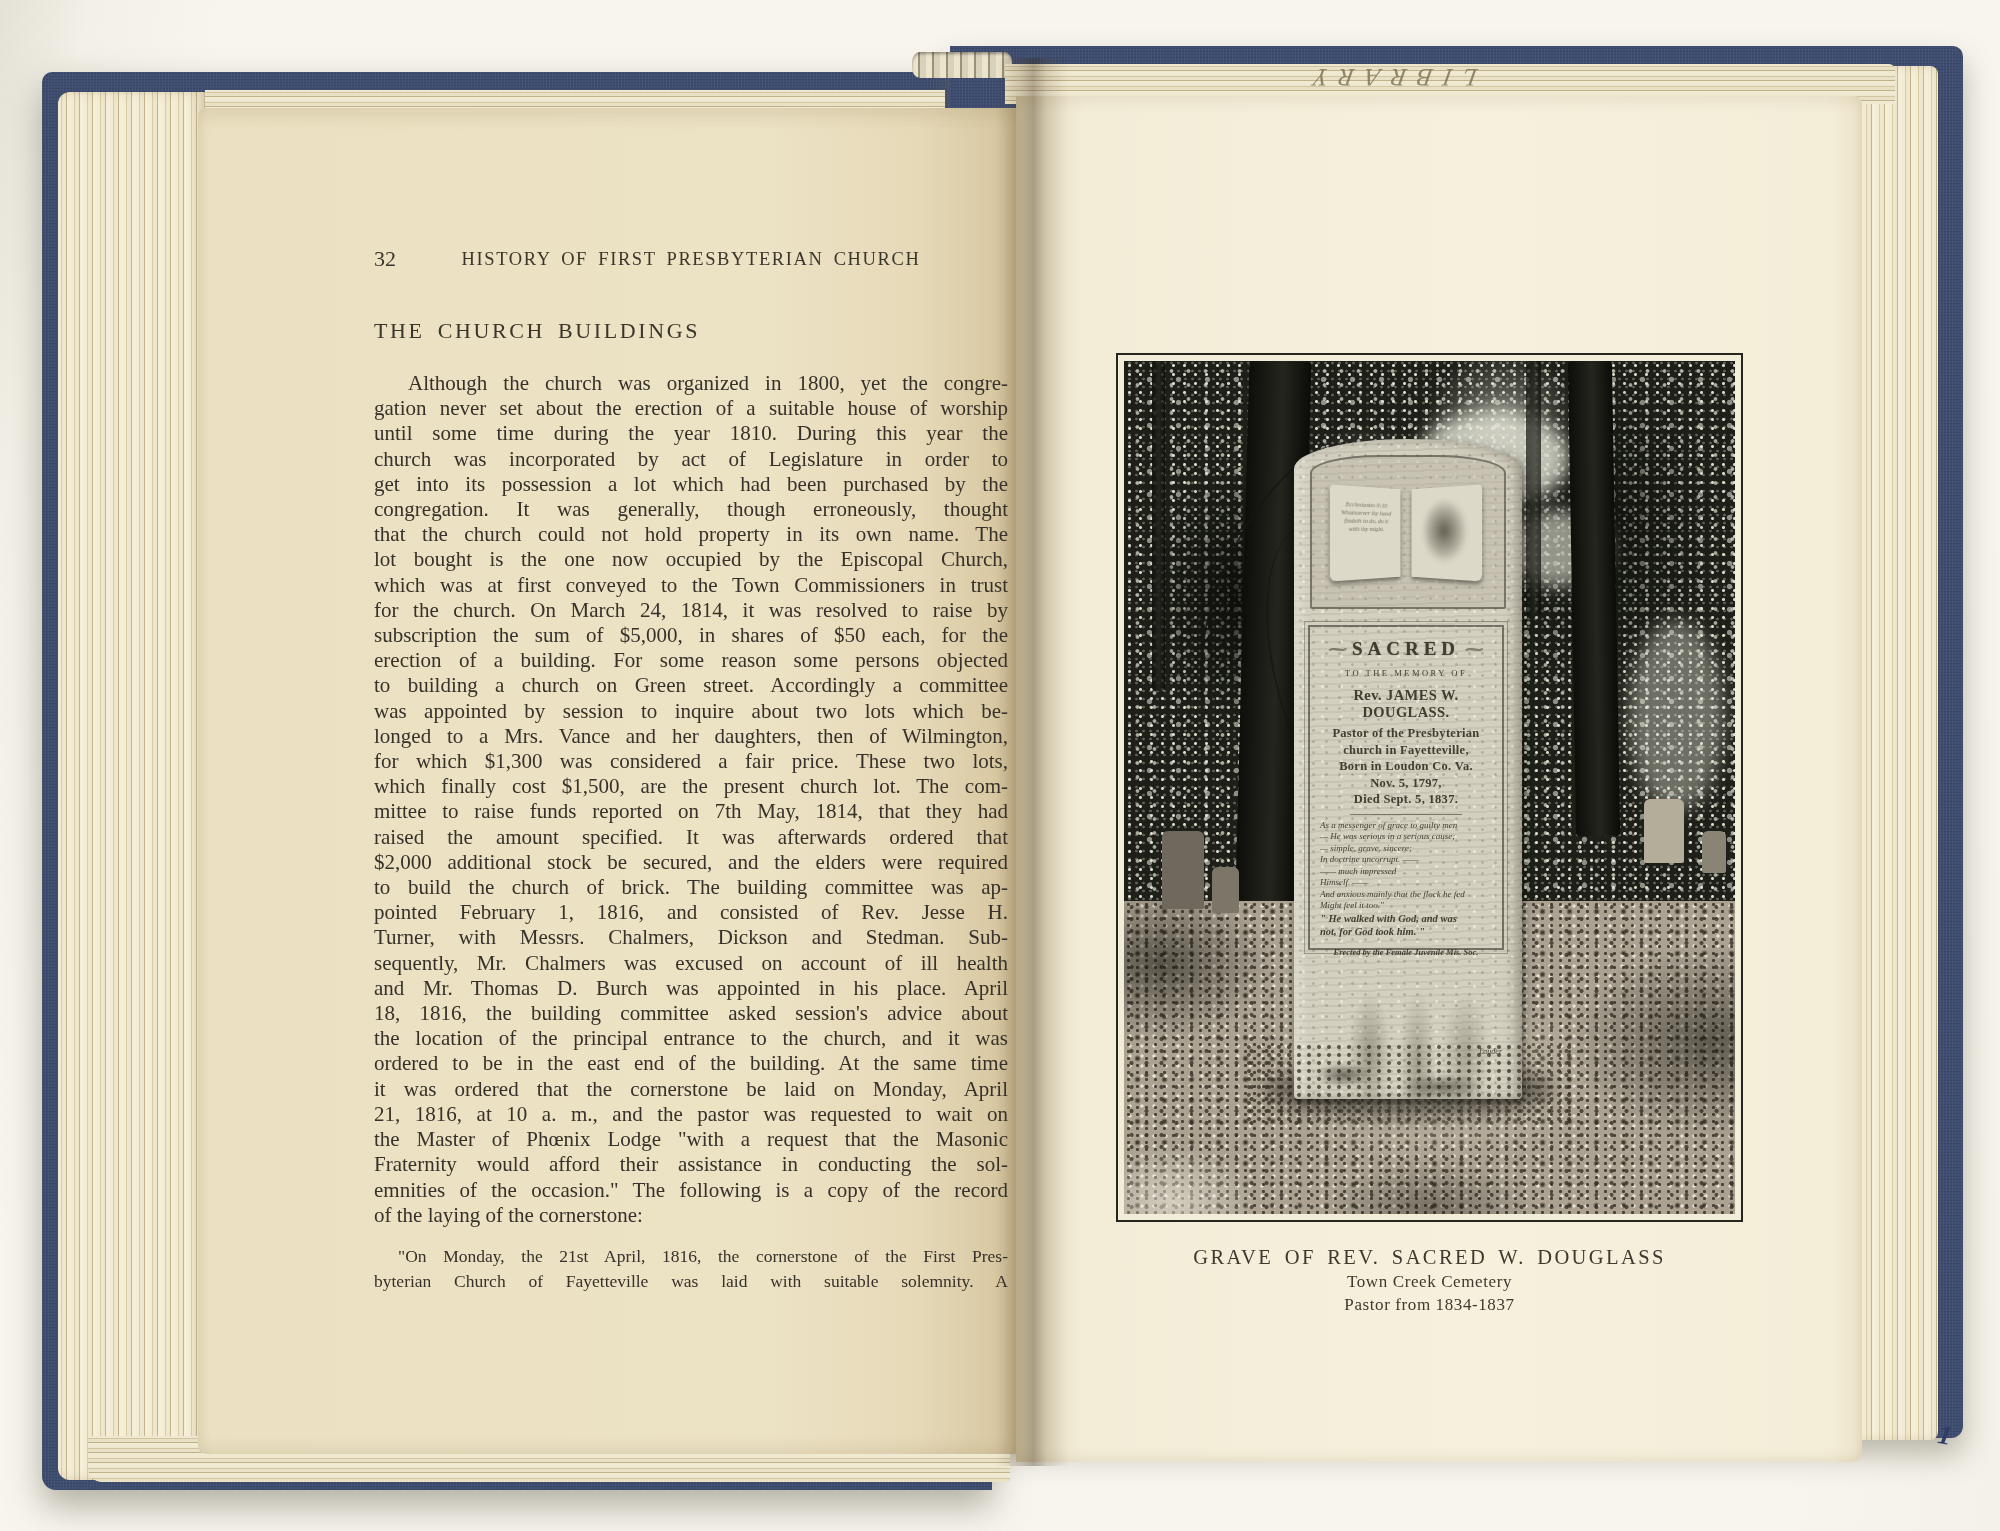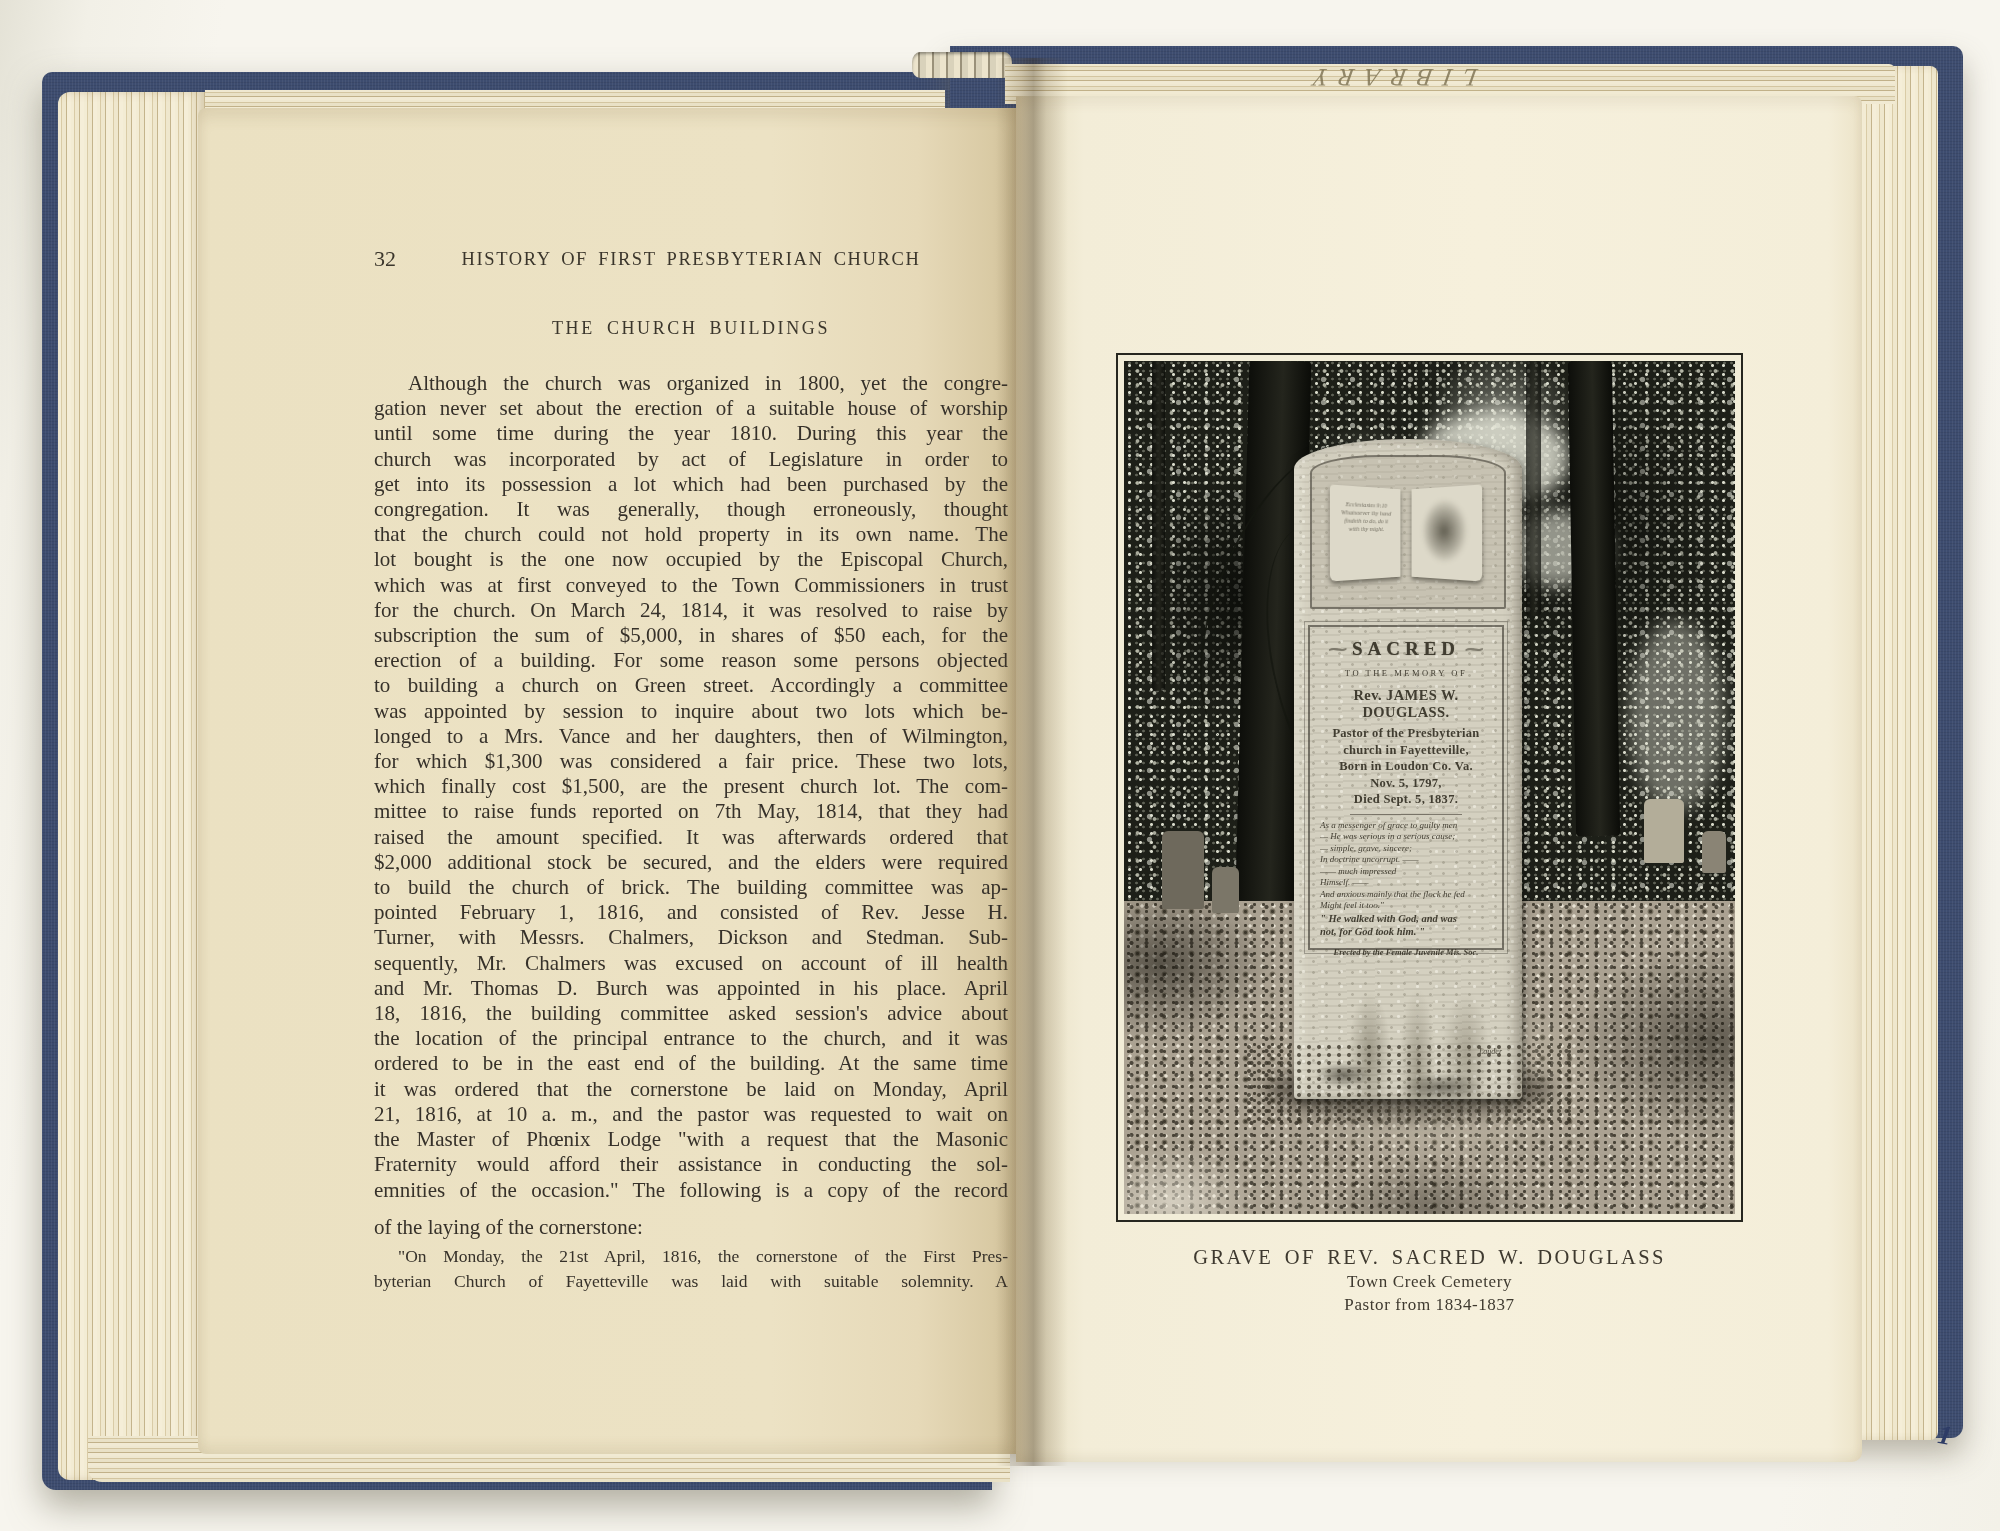--- a/index.html
+++ b/index.html
@@ -45,25 +45,25 @@
       box-shadow:inset 0 10px 14px rgba(120,95,55,.12), inset 0 -8px 12px rgba(120,95,55,.10);}
   .page-right{left:1016px;top:96px;width:846px;height:1366px;border-radius:0 8px 10px 0;
       background:linear-gradient(90deg,#d8cba9 0%,#e9e1c6 3%,#f3edd8 8%,#f6f0dc 55%,#f4eed9 96%,#ece3c8 100%);
       box-shadow:inset 0 8px 12px rgba(120,95,55,.08), inset 0 -6px 10px rgba(120,95,55,.08);}
   .gutter{left:996px;top:58px;width:72px;height:1408px;
       background:linear-gradient(90deg,rgba(80,60,30,0) 0%,rgba(80,60,30,.22) 35%,rgba(55,40,18,.34) 52%,rgba(80,60,30,.16) 70%,rgba(80,60,30,0) 100%);}
   
   .pg-header{left:176px;top:138px;width:634px;height:30px;color:#3b362c;}
   .pg-num{position:absolute;left:0;top:0;font-size:22px;}
   .pg-title{position:absolute;left:0;right:0;text-align:center;font-size:18.5px;letter-spacing:1.6px;word-spacing:4px;padding-top:3px;}
-  .sec-heading{left:176px;top:210px;width:634px;text-align:center;font-size:18px;letter-spacing:2.6px;word-spacing:5px;color:#3b362c;}
+  .sec-heading{left:176px;top:210px;width:634px;font-size:22px;letter-spacing:2.6px;word-spacing:5px;color:#3b362c;}
   .bodytext{left:176px;top:263px;width:634px;font-size:21px;line-height:25.2px;color:#36312a;}
   .quote{left:176px;top:1136px;width:634px;font-size:17.5px;line-height:25px;color:#36312a;}
   .jline{text-align:justify;text-align-last:justify;}
-  .jline.nojust{text-align-last:left;margin-top:12px;}
+  .jline.nojust{text-align-last:left;}
   .bodytext .ind{text-indent:34px;}
   .quote .ind{text-indent:24px;}
   
   .figure-frame{left:100px;top:257px;width:627px;height:869px;box-sizing:border-box;
       border:2px solid #26261f;padding:6px;background:#f2edd8;}
   .photo{position:relative;width:611px;height:853px;overflow:hidden;background:#20221b;
       box-shadow:inset 0 0 36px rgba(238,235,220,.16);}
   .foliage{position:absolute;left:0;top:0;width:611px;height:560px;background-color:#1d1f18;
       background-image:
         radial-gradient(circle,rgba(226,227,212,.95) 0 1.1px,transparent 1.9px),

